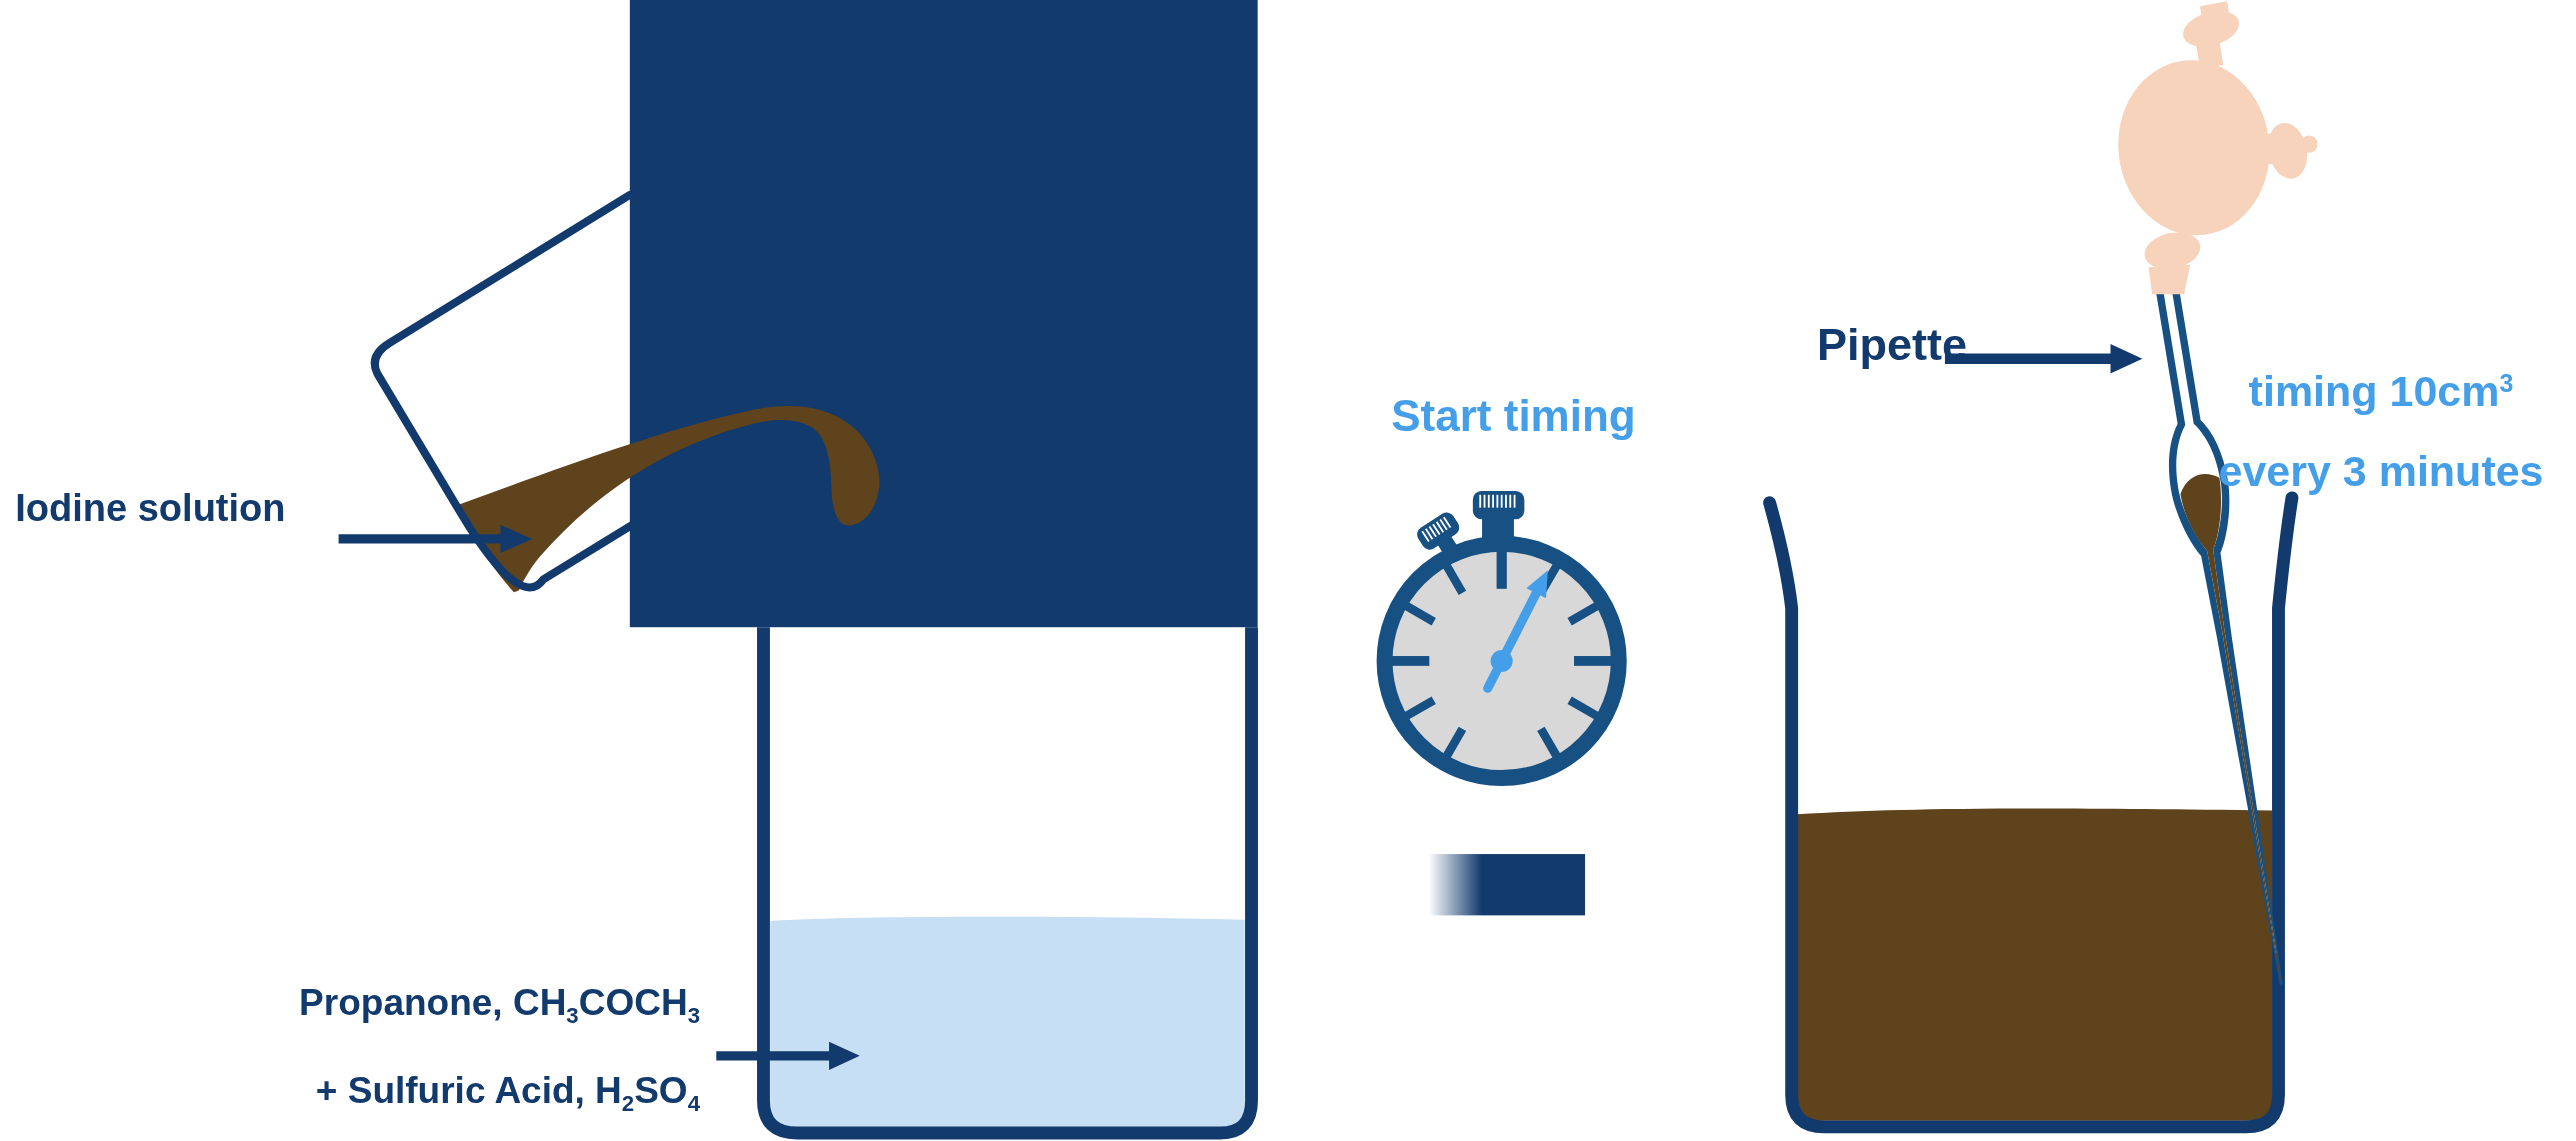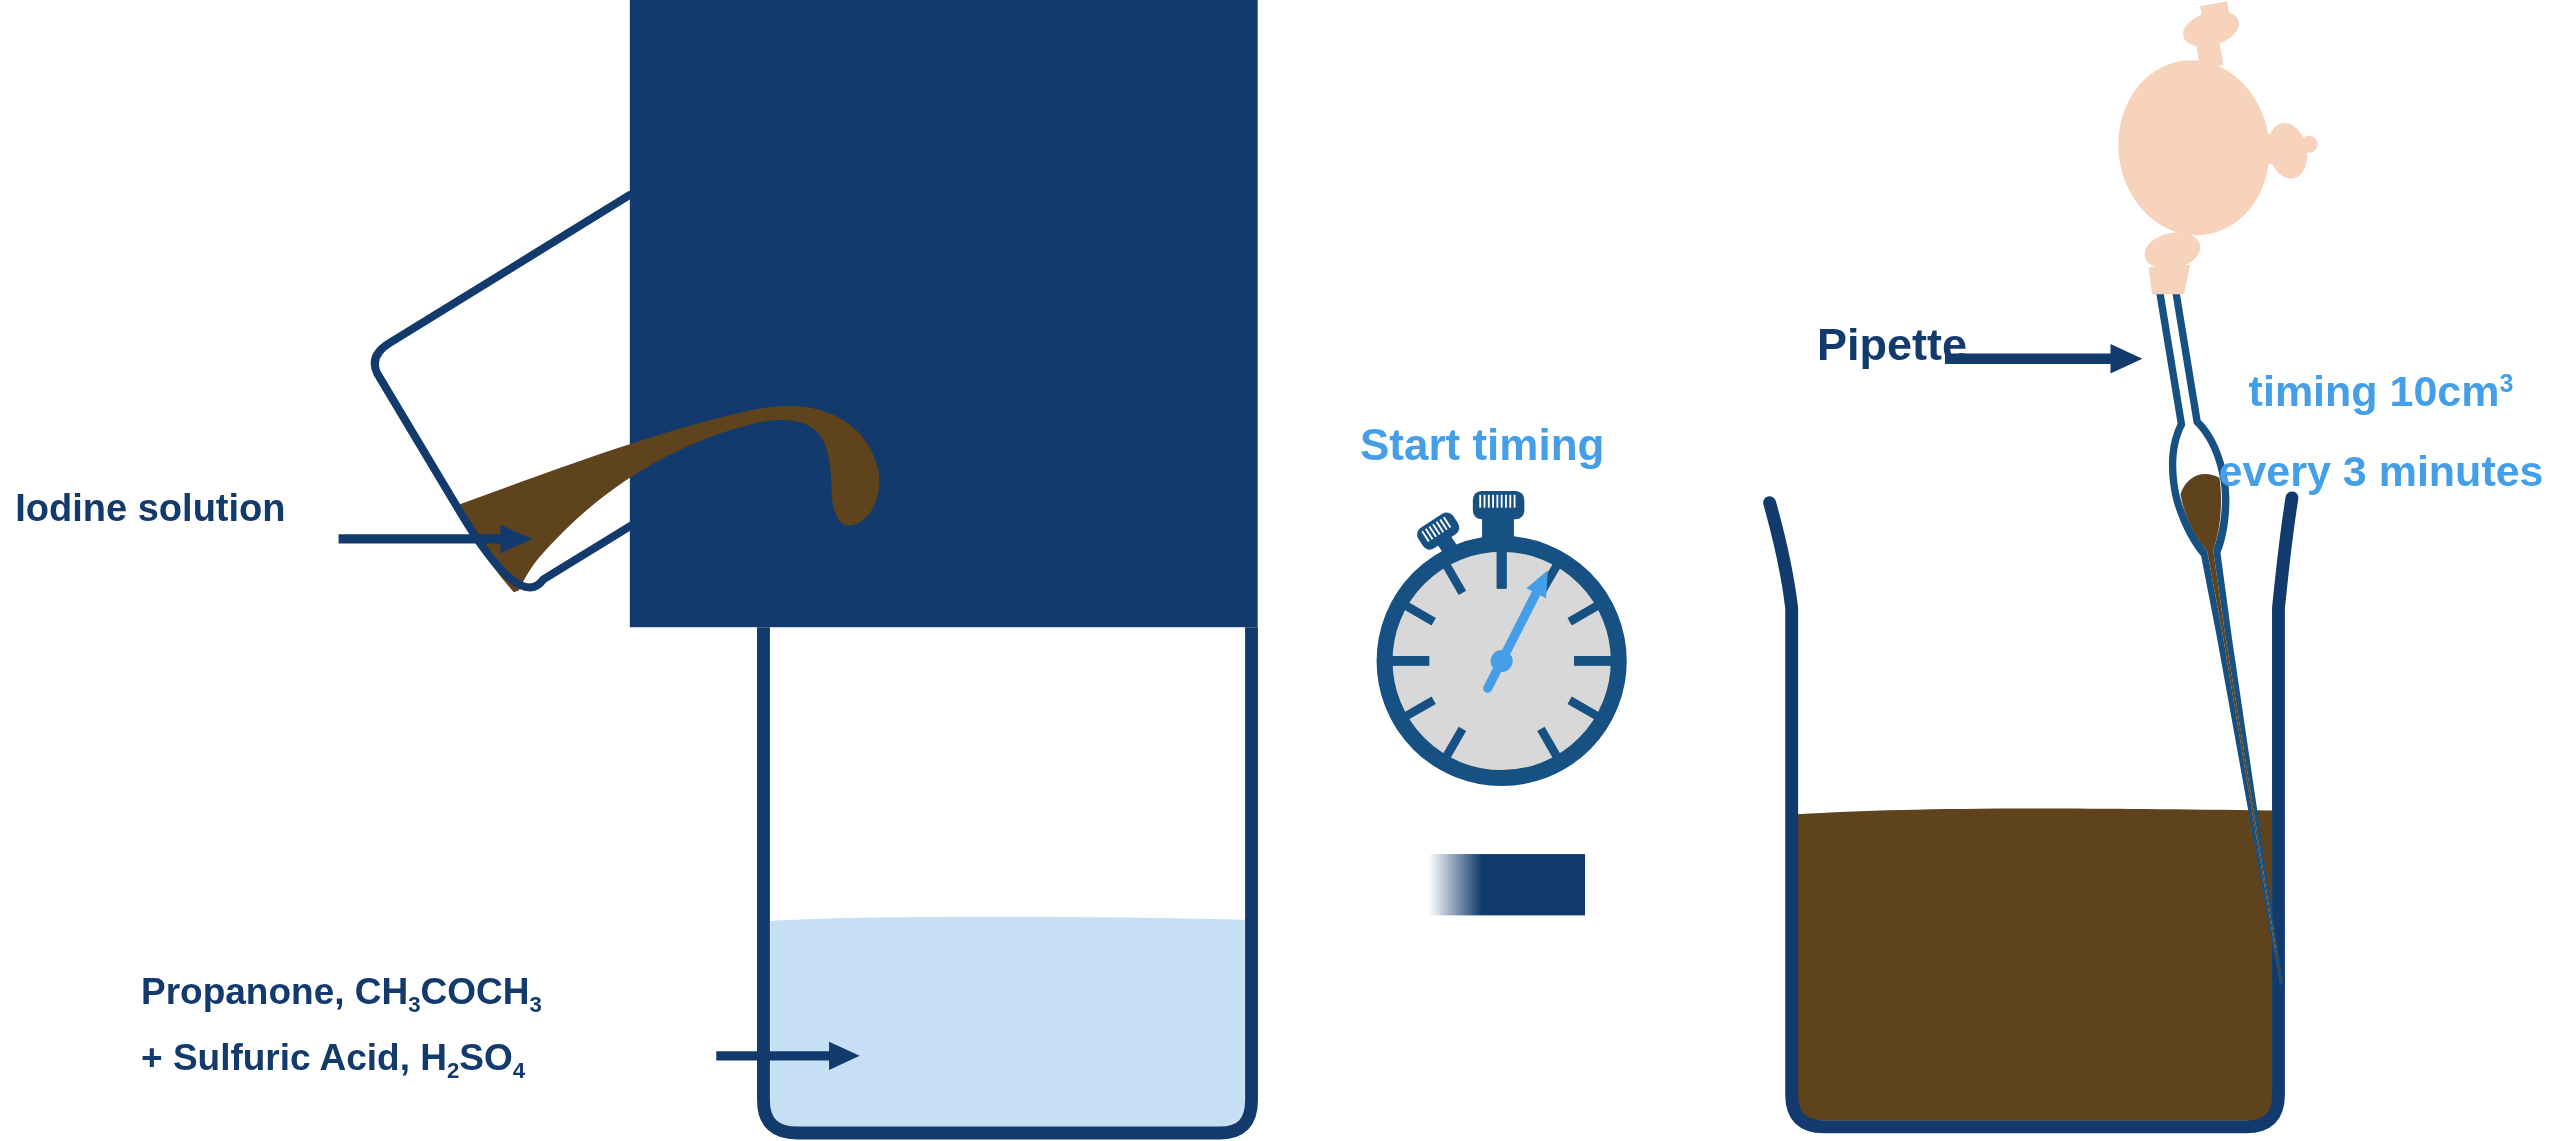--- a/index.html
+++ b/index.html
@@ -10,22 +10,22 @@
     font-family:"Liberation Sans", sans-serif;
     overflow:hidden;
   }
   #art{position:absolute;left:0;top:0;z-index:1;}
   .lbl{position:absolute;z-index:2;font-weight:bold;white-space:nowrap;}
   .navy-text{color:var(--navy);}
   .sky-text{color:var(--sky-blue);}
   .lbl .sub{font-size:0.60em;vertical-align:-0.38em;}
   .lbl .sup{font-size:0.58em;vertical-align:0.55em;}
   #iodine-label{left:15.3px;top:487px;font-size:38px;}
-  #propanone-label{left:141px;top:965px;width:559px;font-size:37px;line-height:53px;}
-  #start-timing-label{left:1360px;top:391px;width:307px;font-size:44px;margin-top:29px;}
+  #propanone-label{left:141px;top:965px;width:559px;font-size:37px;line-height:75px;text-align:right;}
+  #start-timing-label{left:1360px;top:391px;width:307px;font-size:44px;text-align:center;}
   #pipette-label{left:1777px;top:319px;font-size:45px;margin-left:40px;}
   #remove-label{left:2183px;top:343px;width:396px;font-size:43px;line-height:80px;text-align:center;}
 </style>
 </head>
 <body>
 
 <div id="scene">
 
   <svg id="art" width="2576" height="1141" viewBox="0 0 4201 1861">
     <defs>

